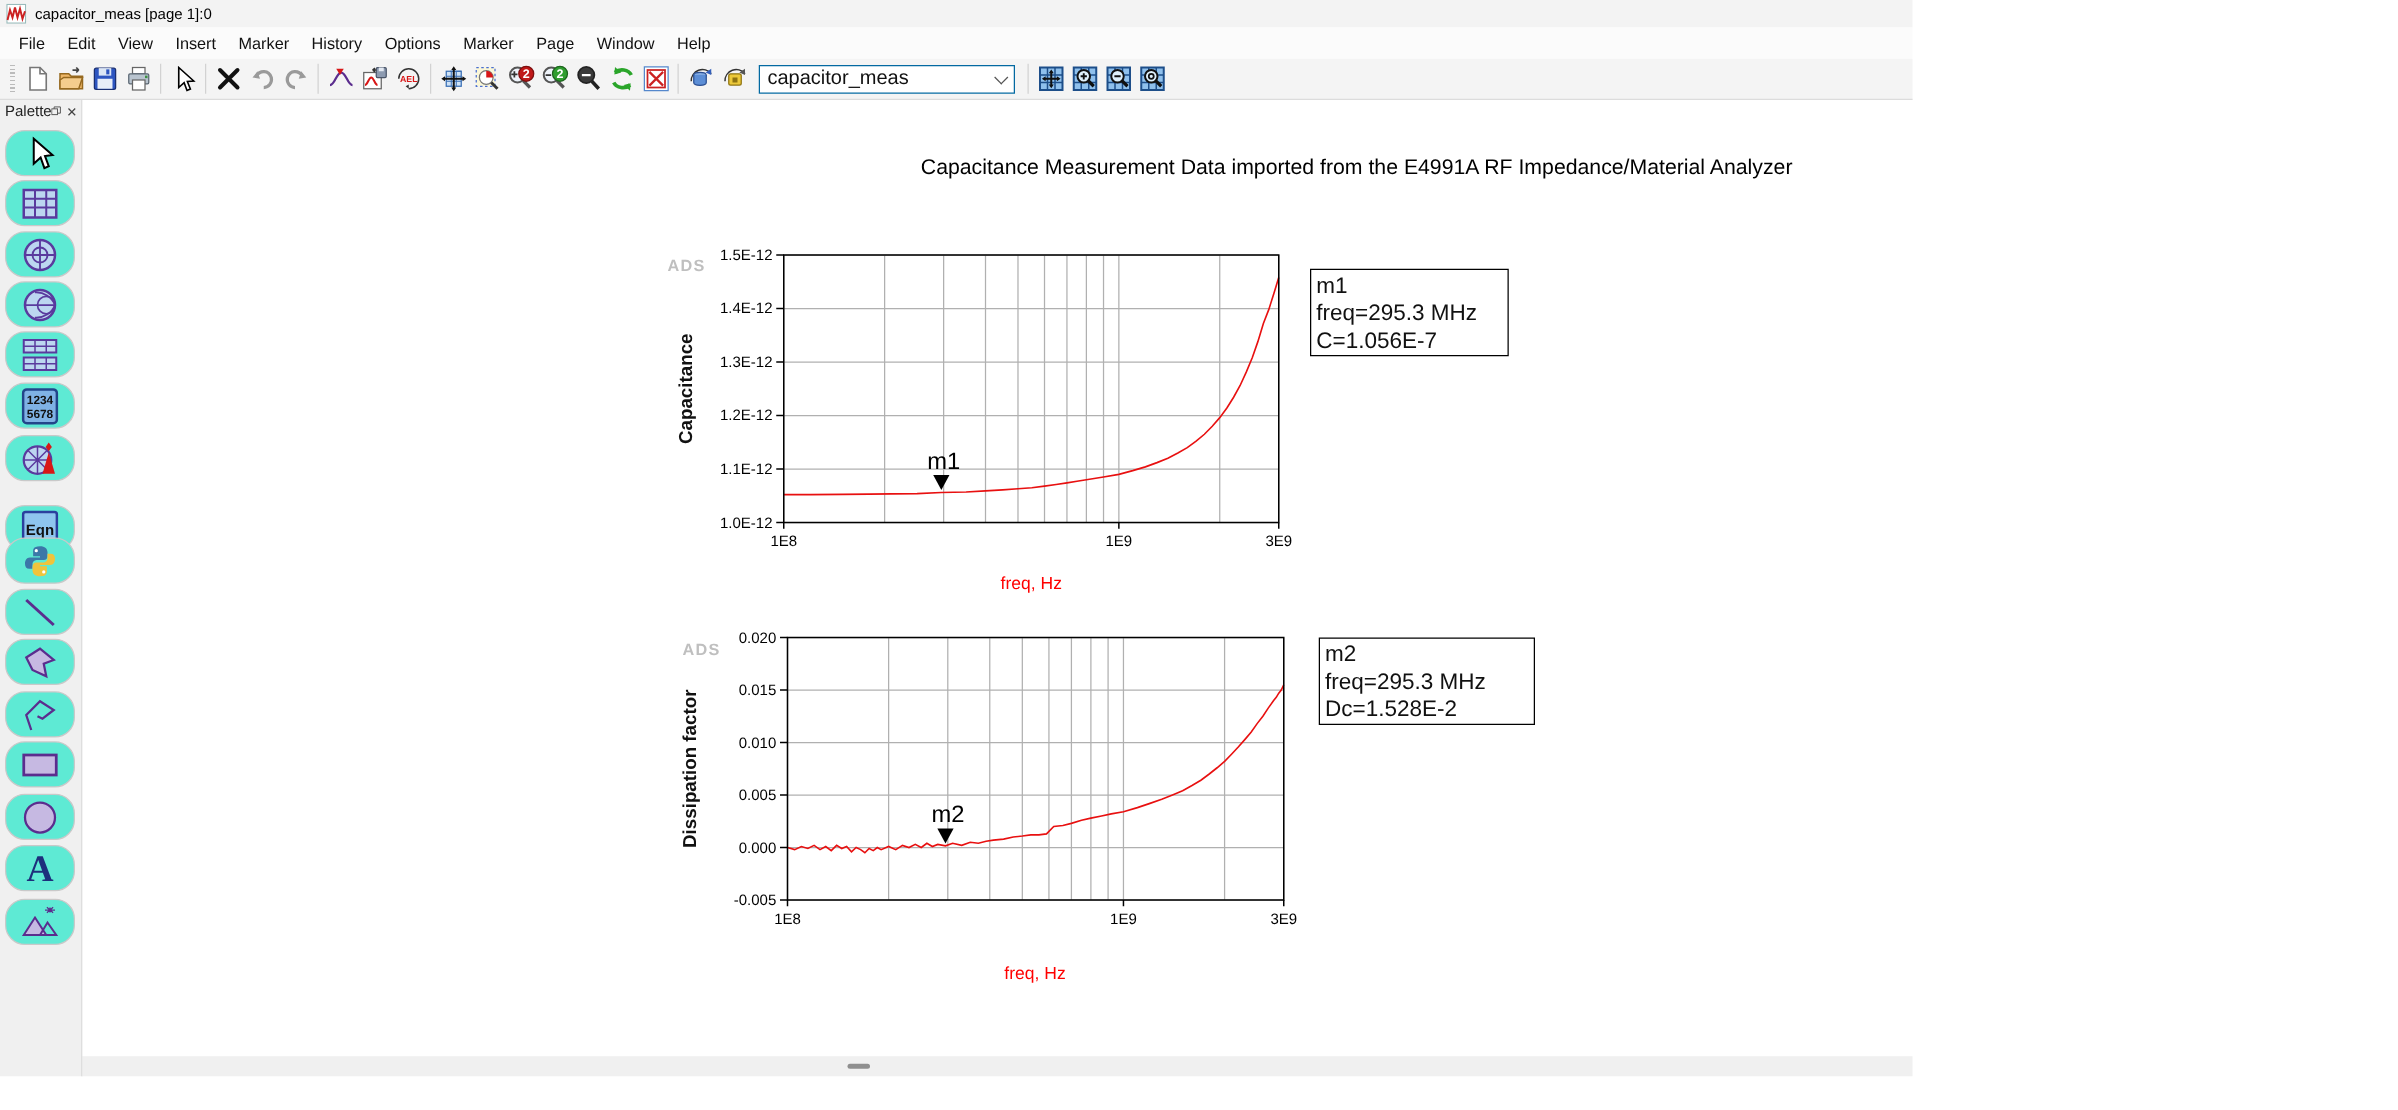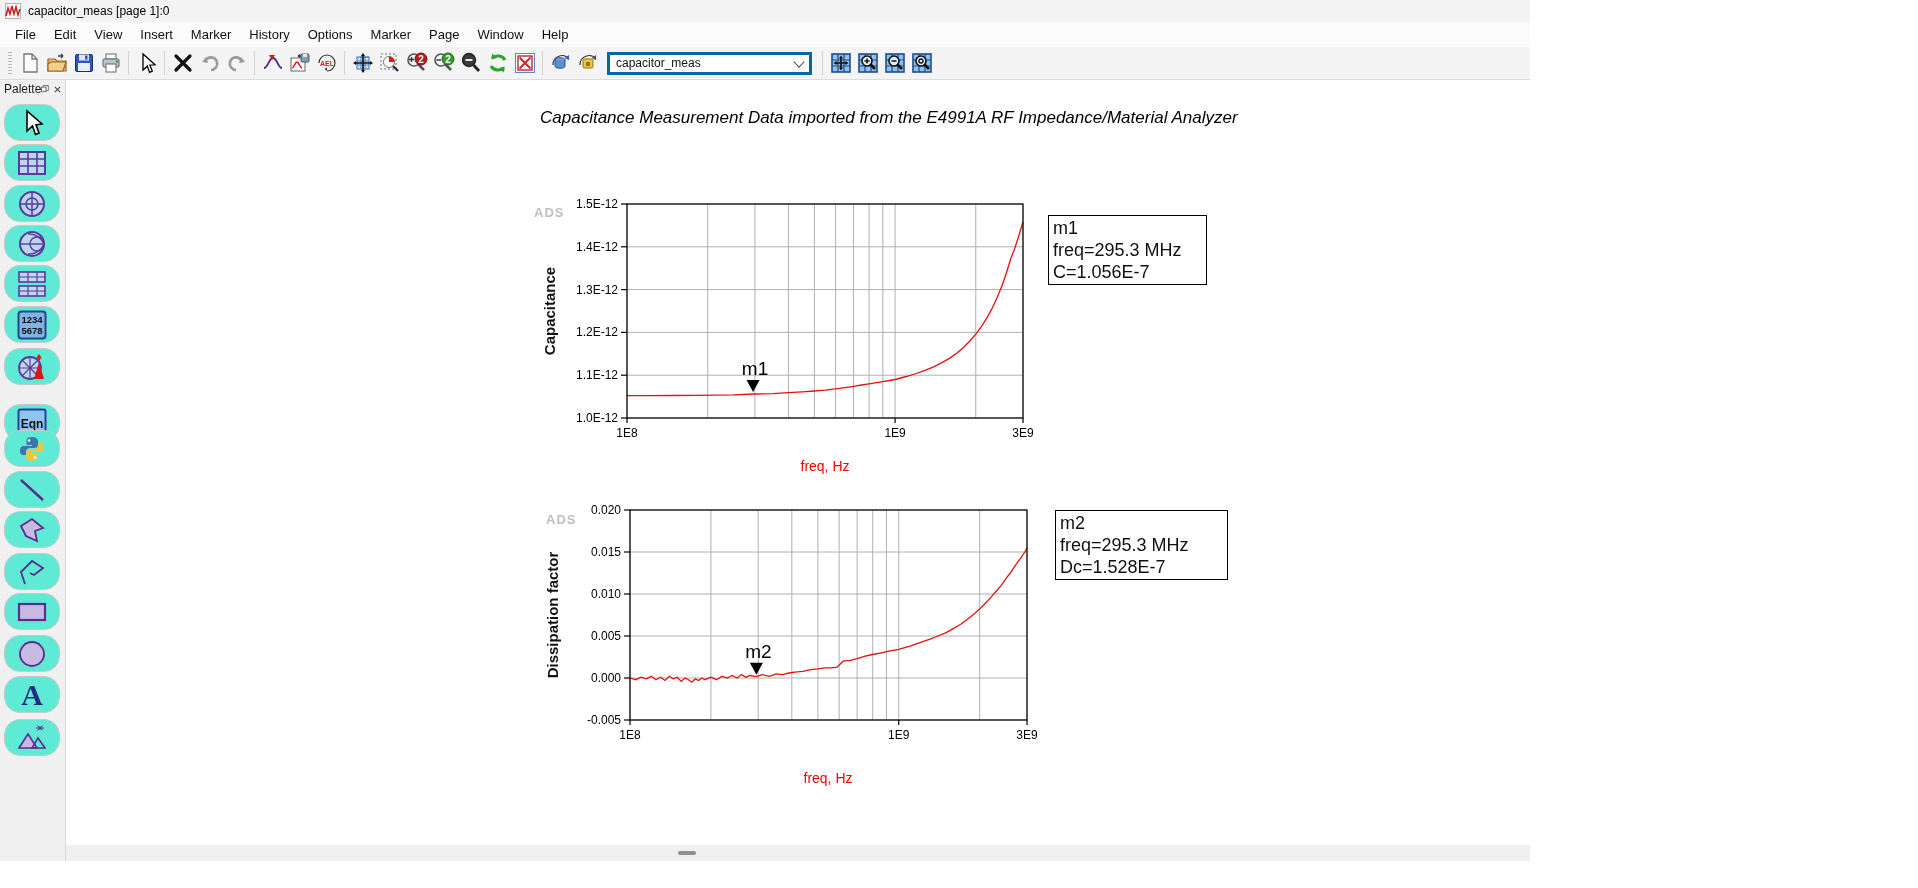--- a/index.html
+++ b/index.html
@@ -23,38 +23,38 @@
            display:flex;align-items:center;padding-left:6px;box-sizing:border-box;}
   .menu-item{padding:0 9px;font-size:13px;color:#111;}
 
   
   .toolbar{position:absolute;left:0;top:47px;width:1918px;height:33px;background:#f4f4f4;
            border-bottom:1px solid #dcdcdc;display:flex;align-items:center;padding-left:8px;box-sizing:border-box;}
   .tbtn{width:27px;height:27px;display:flex;align-items:center;justify-content:center;flex:0 0 auto;}
   .tsep{width:1px;height:24px;background:#d2d2d2;margin:0 4px;flex:0 0 auto;}
   .tgrip{width:4px;height:22px;margin-right:4px;flex:0 0 auto;
          background:repeating-linear-gradient(#bbb 0 1px,transparent 1px 3px);}
-  .combobox{width:205px;height:23px;background:#fff;border:3px solid #0369a1;display:flex;
-            align-items:center;padding:0 6px;box-sizing:border-box;font-size:12px;margin:0 6px;flex:0 0 auto;}
+  .combobox{width:205px;height:23px;background:#fff;border:1px solid #0369a1;display:flex;
+            align-items:center;padding:0 6px;box-sizing:border-box;font-size:16px;margin:0 6px;flex:0 0 auto;}
   .combobox .val{flex:1;}
   .chev{width:7px;height:7px;border-right:1.4px solid #555;border-bottom:1.4px solid #555;
         transform:rotate(45deg);margin-bottom:3px;}
 
   
   .palette{position:absolute;left:0;top:80px;width:66px;height:781px;background:#f0f0f0;
            border-right:1px solid #d8d8d8;box-sizing:border-box;}
   .palette-header{height:18px;display:flex;align-items:center;font-size:12px;padding:0 4px;color:#222;}
   .palette-header .ph-title{flex:1;}
   .pbtn{position:absolute;left:4px;width:56px;height:37px;background:#5eead4;border:1px solid #c9c9c9;
         border-radius:16px;display:flex;align-items:center;justify-content:center;box-sizing:border-box;}
 
   
   .canvas-bg{position:absolute;left:66px;top:80px;width:1836px;height:765px;background:#fff;}
-  .page-title{position:absolute;left:540px;top:108px;width:894px;text-align:left;
-              font-size:17px;color:#000;font-style:italic;}
+  .page-title{position:absolute;left:540px;top:124px;width:894px;text-align:right;
+              font-size:17px;color:#000;}
   #charts{position:absolute;left:0;top:0;pointer-events:none;}
   #charts text{font-family:"Liberation Sans",sans-serif;}
   .ads-mark{position:absolute;font-size:13px;font-weight:bold;color:#bfbfbf;letter-spacing:1px;}
   .ylabel{position:absolute;font-size:15px;font-weight:bold;white-space:nowrap;
           transform:translate(-50%,-50%) rotate(-90deg);}
   .xlabel{position:absolute;font-size:14px;color:#ff0000;white-space:nowrap;transform:translate(-50%,0);}
   .mbox{position:absolute;background:#fff;border:1px solid #000;font-size:18px;line-height:22px;
         padding:1px 4px;white-space:nowrap;}
 
   
@@ -528,21 +528,21 @@
   <div class="xlabel" style="left:828px;top:770px;">freq, Hz</div>
 
   <div class="mbox" style="left:1048px;top:215px;width:149px;">
     <div>m1</div>
     <div>freq=295.3 MHz</div>
     <div>C=1.056E-7</div>
   </div>
   <div class="mbox" style="left:1055px;top:510px;width:163px;">
     <div>m2</div>
     <div>freq=295.3 MHz</div>
-    <div>Dc=1.528E-7</div>
+    <div>Dc=1.528E-2</div>
   </div>
 
   <div class="vscroll">
     <div class="vscroll-handle"></div>
   </div>
   <div class="hscroll">
     <div class="hscroll-handle"></div>
   </div>
 
 </div>

